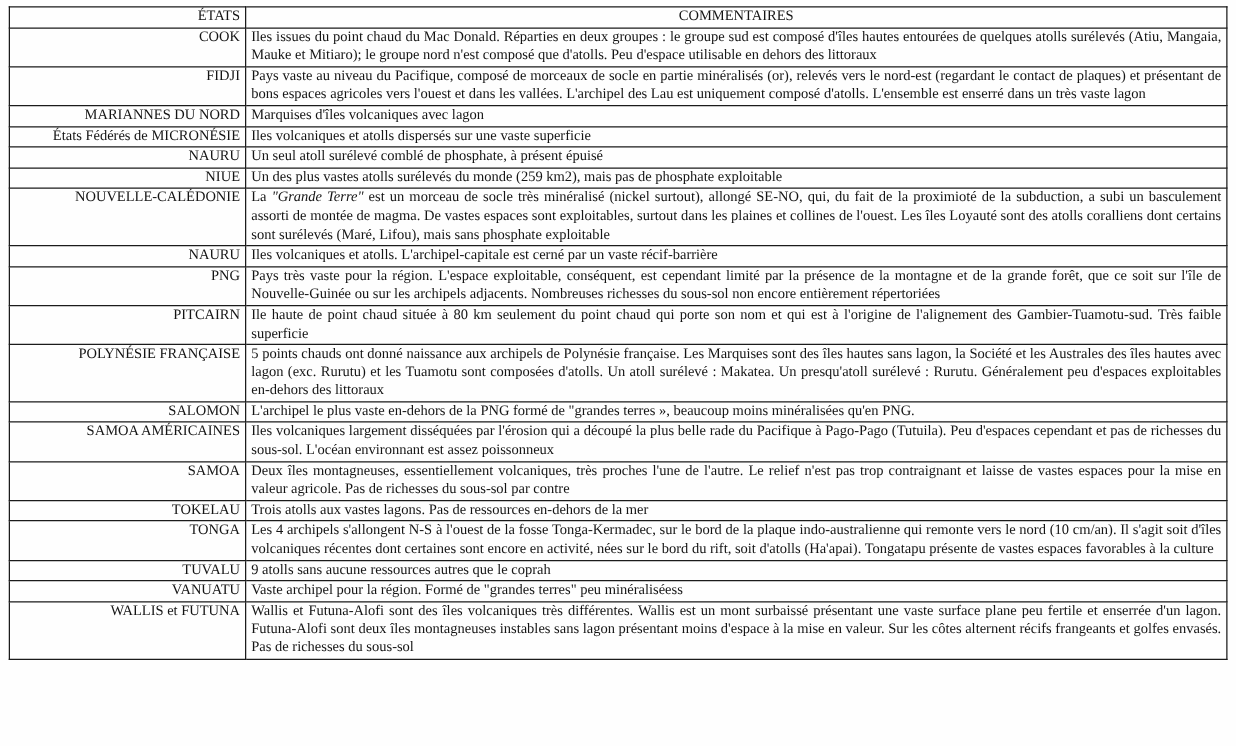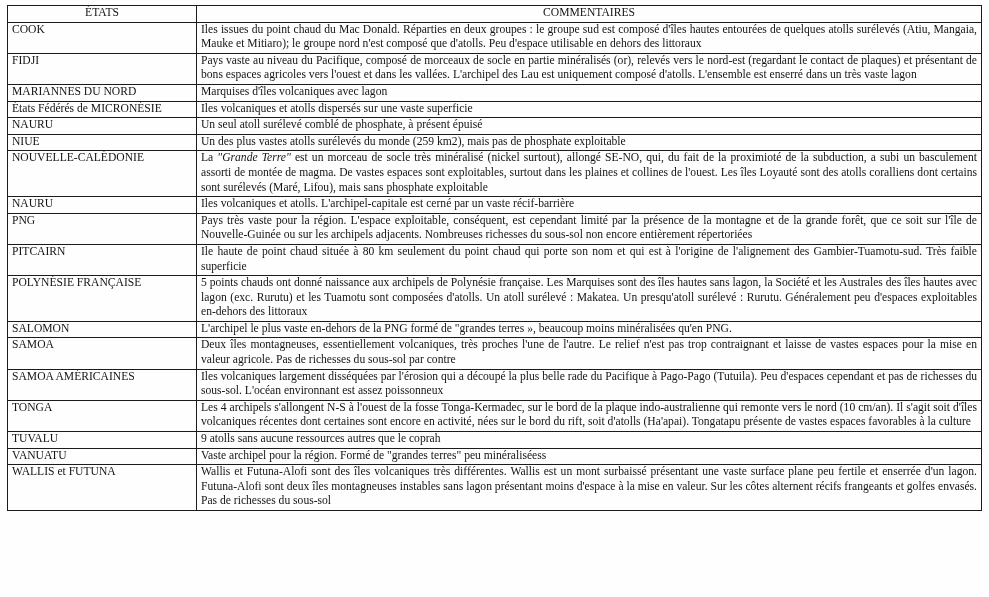--- a/index.html
+++ b/index.html
@@ -29,23 +29,23 @@
   table.doc-table td {
     border: 1px solid #1b1b1b;
     padding: 0px 4px 1px 4px;
     font-size: 11.6px;
     line-height: 14.6px;
     color: #141414;
     vertical-align: top;
     font-weight: normal;
     overflow: hidden;
   }
-  th.col-states, td.state-cell { width: 180px; }
+  th.col-states, td.state-cell { width: 180px; text-align: right; }
   th { text-align: center; }
-  td.state-cell { text-align: left; white-space: nowrap; }
+  td.state-cell { text-align: right; white-space: nowrap; }
   td.comment-cell { text-align: justify; }
 </style>
 </head>
 <body>
 
 <div class="page">
   <table class="doc-table">
     <thead>
       <tr>
         <th class="col-states">ÉTATS</th>
@@ -95,26 +95,30 @@
         </tr>
         <tr>
           <td class="state-cell">POLYNÉSIE FRANÇAISE</td>
           <td class="comment-cell">5 points chauds ont donné naissance aux archipels de Polynésie française. Les Marquises sont des îles hautes sans lagon, la Société et les Australes des îles hautes avec lagon (exc. Rurutu) et les Tuamotu sont composées d'atolls. Un atoll surélevé : Makatea. Un presqu'atoll surélevé : Rurutu. Généralement peu d'espaces exploitables en-dehors des littoraux</td>
         </tr>
         <tr>
           <td class="state-cell">SALOMON</td>
           <td class="comment-cell">L'archipel le plus vaste en-dehors de la PNG formé de "grandes terres », beaucoup moins minéralisées qu'en PNG.</td>
         </tr>
         <tr>
+          <td class="state-cell">SAMOA AMÉRICAINES</td>
+          <td class="comment-cell">Iles volcaniques largement disséquées par l'érosion qui a découpé la plus belle rade du Pacifique à Pago-Pago (Tutuila). Peu d'espaces cependant et pas de richesses du sous-sol. L'océan environnant est assez poissonneux</td>
+        </tr>
+        <tr>
           <td class="state-cell">SAMOA</td>
           <td class="comment-cell">Deux îles montagneuses, essentiellement volcaniques, très proches l'une de l'autre. Le relief n'est pas trop contraignant et laisse de vastes espaces pour la mise en valeur agricole. Pas de richesses du sous-sol par contre</td>
         </tr>
         <tr>
-          <td class="state-cell">SAMOA AMÉRICAINES</td>
-          <td class="comment-cell">Iles volcaniques largement disséquées par l'érosion qui a découpé la plus belle rade du Pacifique à Pago-Pago (Tutuila). Peu d'espaces cependant et pas de richesses du sous-sol. L'océan environnant est assez poissonneux</td>
+          <td class="state-cell">TOKELAU</td>
+          <td class="comment-cell">Trois atolls aux vastes lagons. Pas de ressources en-dehors de la mer</td>
         </tr>
         <tr>
           <td class="state-cell">TONGA</td>
           <td class="comment-cell">Les 4 archipels s'allongent N-S à l'ouest de la fosse Tonga-Kermadec, sur le bord de la plaque indo-australienne qui remonte vers le nord (10 cm/an). Il s'agit soit d'îles volcaniques récentes dont certaines sont encore en activité, nées sur le bord du rift, soit d'atolls (Ha'apai). Tongatapu présente de vastes espaces favorables à la culture</td>
         </tr>
         <tr>
           <td class="state-cell">TUVALU</td>
           <td class="comment-cell">9 atolls sans aucune ressources autres que le coprah</td>
         </tr>
         <tr>

